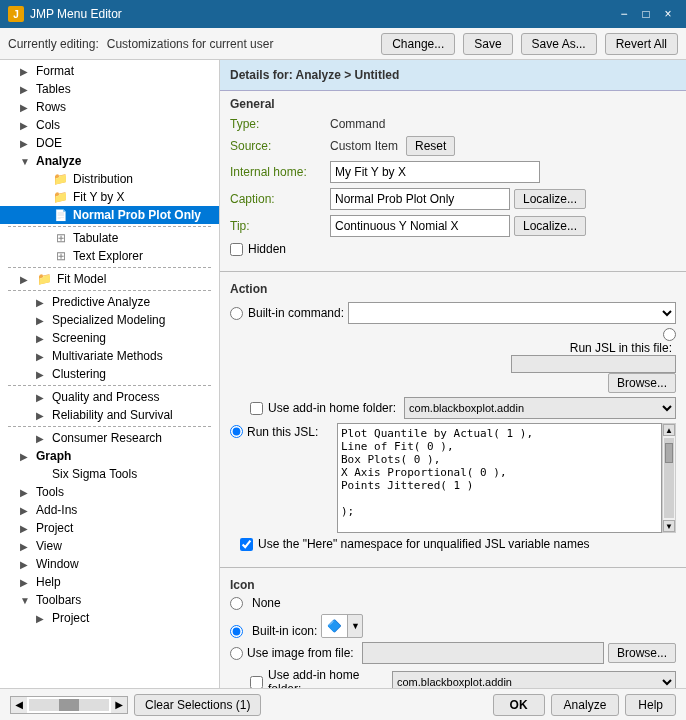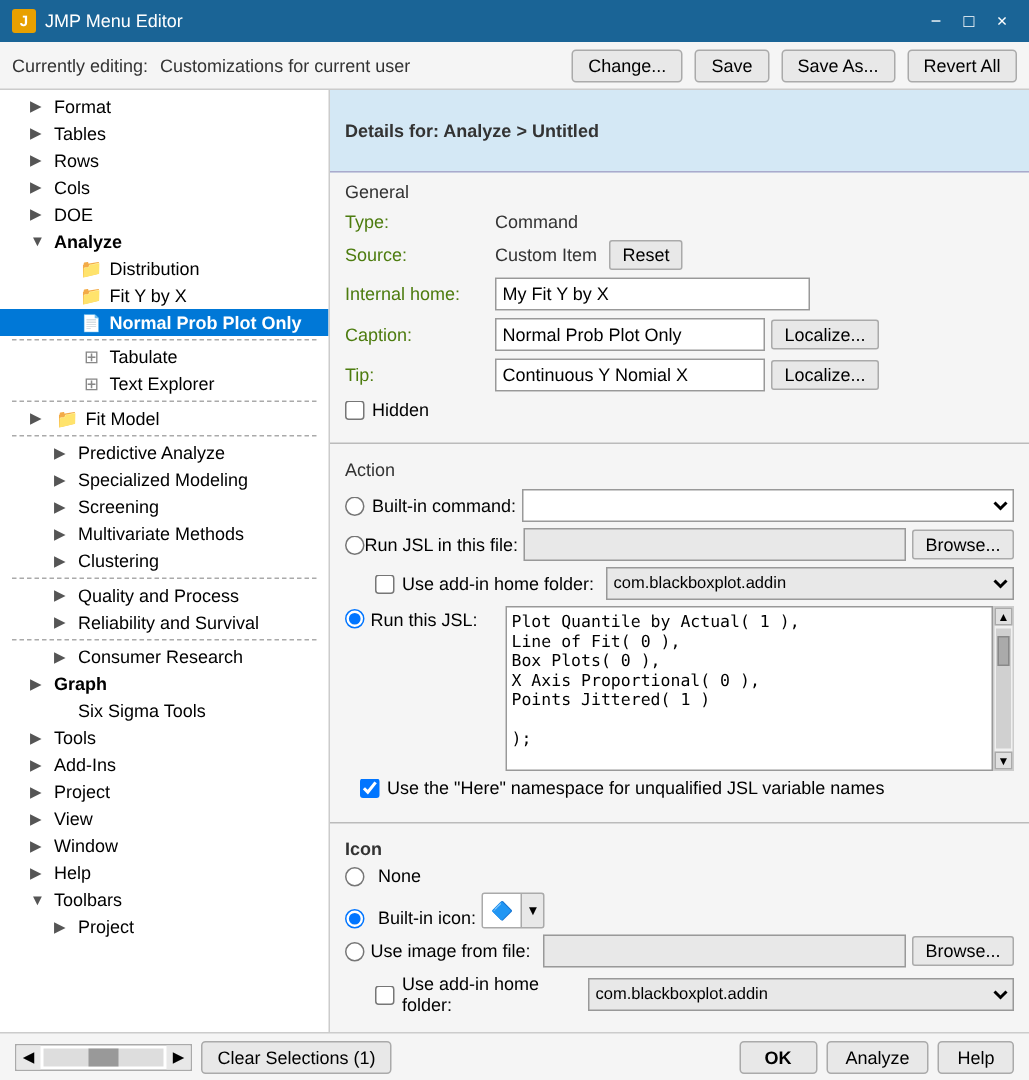--- a/index.html
+++ b/index.html
@@ -37,25 +37,25 @@
     
     .left-panel::-webkit-scrollbar { width: 8px; }
     .left-panel::-webkit-scrollbar-track { background: #f0f0f0; }
     .left-panel::-webkit-scrollbar-thumb { background: #aaa; border-radius: 4px; }
 
     
     .right-panel { flex: 1; background: #f5f5f5; overflow-y: auto; }
     .right-panel-inner { padding: 0; }
 
     
-    .details-header { background: #d4e8f5; border-bottom: 1px solid #aac; padding: 20px 10px; font-size: 12px; font-weight: bold; color: #333; }
+    .details-header { background: #d4e8f5; border-bottom: 1px solid #aac; padding: 8px 10px; font-size: 12px; font-weight: bold; color: #333; }
 
     
     .section { padding: 6px 10px; }
-    .section-title { font-weight: normal; font-size: 12px; margin-bottom: 6px; color: #333; }
+    .section-title { font-weight: bold; font-size: 12px; margin-bottom: 6px; color: #333; }
 
     .form-row { display: flex; align-items: center; margin-bottom: 5px; }
     .form-label { width: 100px; font-size: 12px; color: #4d7c0f; flex-shrink: 0; }
     .form-value { font-size: 12px; color: #333; }
     .form-input { height: 22px; border: 1px solid #999; background: white; font-size: 12px; padding: 1px 4px; }
     .form-input-wide { width: 210px; }
     .form-btn { background: #e8e8e8; border: 1px solid #aaa; border-radius: 2px; padding: 2px 8px; font-size: 12px; cursor: pointer; margin-left: 4px; }
 
     .checkbox-row { display: flex; align-items: center; margin-bottom: 5px; padding-left: 0; }
     .checkbox-row input[type=checkbox] { margin-right: 5px; }
@@ -343,21 +343,21 @@
         <div class="section-title">Action</div>
 
         <div class="radio-row">
           <input type="radio" name="action-type" style="">
           <span>Built-in command:</span>
           <select style="flex:1;height:22px;border:1px solid #999;background:white;font-size:12px;margin-left:4px;">
             <option value=""></option>
           </select>
         </div>
 
-        <div style="display:flex;align-items:center;margin-bottom:4px;">
+        <div style="display:flex;align-items:flex-end;margin-bottom:4px;flex-direction:column;">
           <input type="radio" name="action-type" style="">
           <span style="margin-right:4px;font-size:12px;">Run JSL in this file:</span>
           <input type="text" style="flex: 1 1 0%; height: 22px; border: 1px solid rgb(153, 153, 153); background: rgb(232, 232, 232); font-size: 12px; padding: 1px 4px;">
           <button class="form-btn">Browse...</button>
         </div>
 
         <div class="radio-indent">
           <input type="checkbox" style="">
           <span style="font-size:12px;margin-right:4px;">Use add-in home folder:</span>
           <select style="flex:1;height:22px;border:1px solid #999;background:#e8e8e8;font-size:11px;margin-left:4px;">

